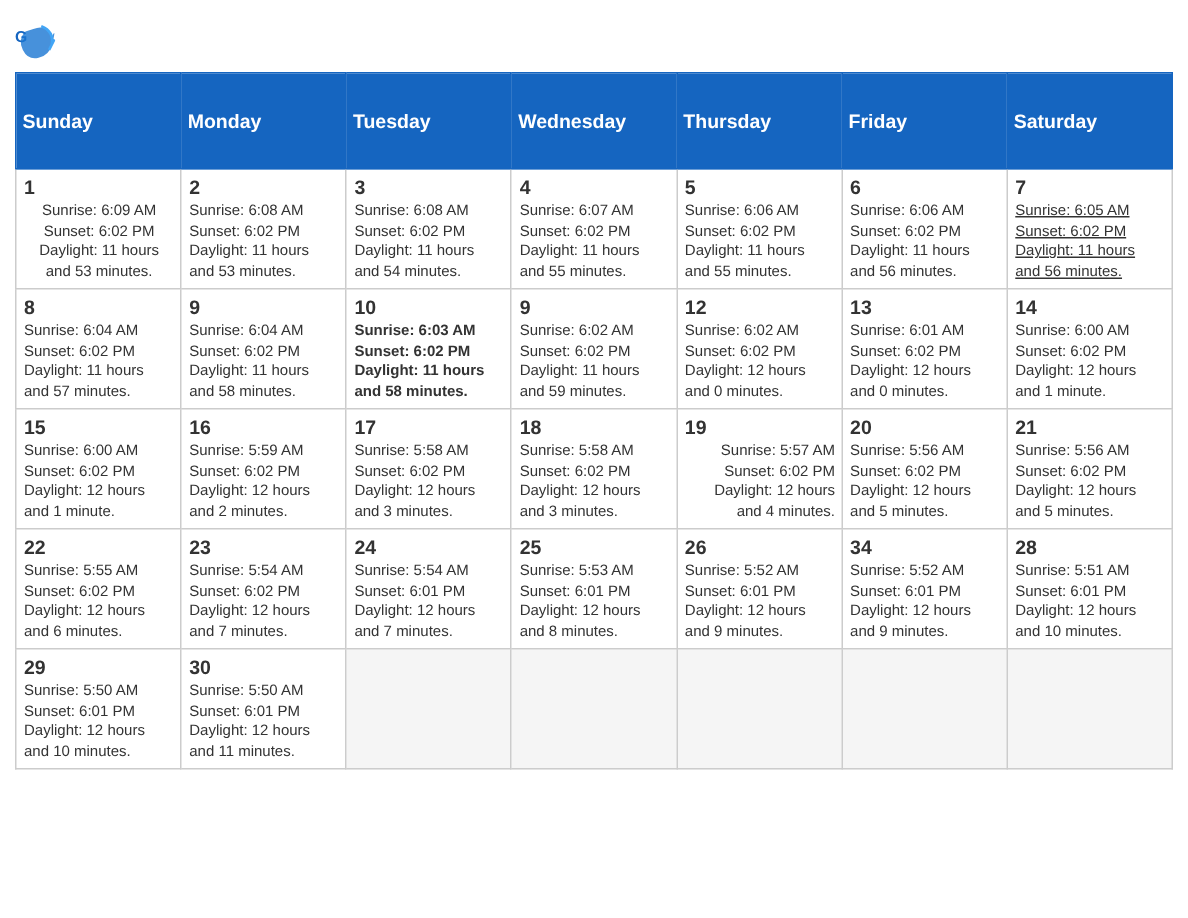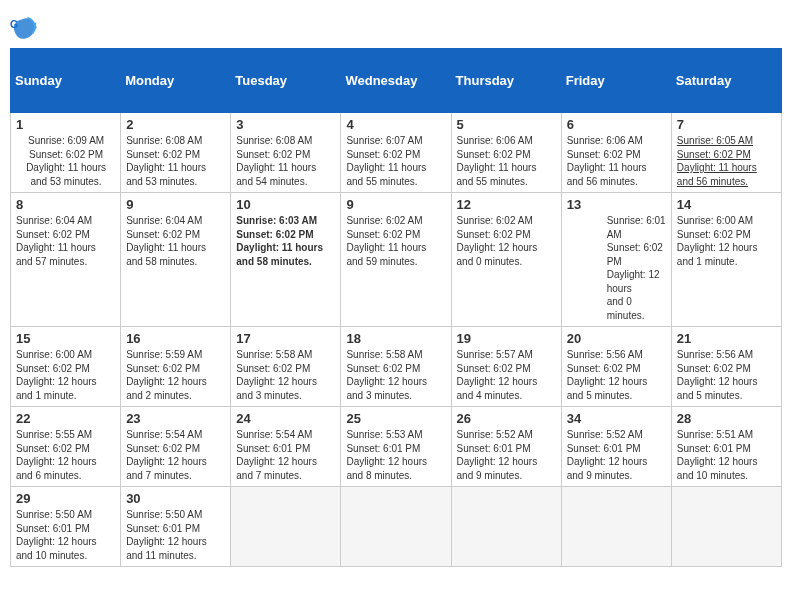--- a/index.html
+++ b/index.html
@@ -193,21 +193,21 @@
         </td>
         <td>
           <span class="day-number">12</span>
           <div class="day-detail" style="white-space: pre-line;">Sunrise: 6:02 AM
 Sunset: 6:02 PM
 Daylight: 12 hours
 and 0 minutes.</div>
         </td>
         <td>
           <span class="day-number">13</span>
-          <div class="day-detail" style="white-space: pre-line; margin-left: 40px;">Sunrise: 6:01 AM
+          <div class="day-detail" style="white-space: pre-line;">Sunrise: 6:01 AM
 Sunset: 6:02 PM
 Daylight: 12 hours
 and 0 minutes.</div>
         </td>
         <td>
           <span class="day-number">14</span>
           <div class="day-detail" style="white-space: pre-line;">Sunrise: 6:00 AM
 Sunset: 6:02 PM
 Daylight: 12 hours
 and 1 minute.</div>
@@ -237,21 +237,21 @@
         </td>
         <td>
           <span class="day-number">18</span>
           <div class="day-detail" style="white-space: pre-line;">Sunrise: 5:58 AM
 Sunset: 6:02 PM
 Daylight: 12 hours
 and 3 minutes.</div>
         </td>
         <td>
           <span class="day-number">19</span>
-          <div class="day-detail" style="white-space: pre-line;">Sunrise: 5:57 AM
+          <div class="day-detail" style="white-space: pre-line; text-align: right;">Sunrise: 5:57 AM
 Sunset: 6:02 PM
 Daylight: 12 hours
 and 4 minutes.</div>
         </td>
         <td>
           <span class="day-number">20</span>
           <div class="day-detail" style="white-space: pre-line;">Sunrise: 5:56 AM
 Sunset: 6:02 PM
 Daylight: 12 hours
 and 5 minutes.</div>

